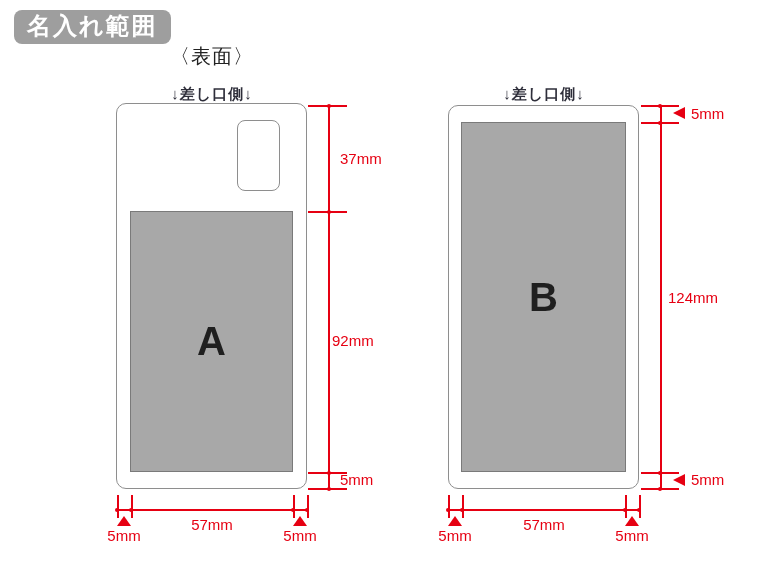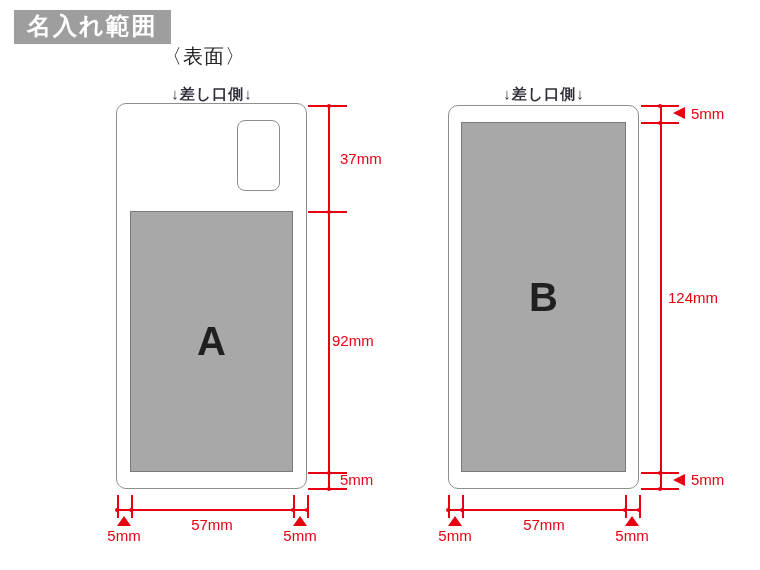--- a/index.html
+++ b/index.html
@@ -5,21 +5,21 @@
   html,body{margin:0;padding:0;background:#fff;}
   .canvas{
     position:relative;width:760px;height:570px;background:#fff;overflow:hidden;
     font-family:"Liberation Sans", sans-serif;
     --dimension-red:#e60012;--print-area-gray:#a8a8a8;--badge-gray:#9e9e9e;
   }
   .badge{
     position:absolute;left:14px;top:10px;
     background:var(--badge-gray);color:#fff;
     font-size:24px;font-weight:bold;letter-spacing:2px;
-    padding:3px 13px 5px 13px;border-radius:0;line-height:1.1;
+    padding:3px 13px 5px 13px;border-radius:8px;line-height:1.1;
   }
   .panel-title{
     position:absolute;text-align:center;color:#222;
     font-size:20px;letter-spacing:1px;
   }
   .slot-label{
     position:absolute;text-align:center;color:#2e2e3a;
     font-size:15px;font-weight:bold;letter-spacing:1px;
   }
   .device{
@@ -58,21 +58,21 @@
   }
   .dim-text.center{text-align:center;}
 </style>
 </head>
 <body>
 
 <div class="canvas" style="--dimension-red: #e60012; --print-area-gray: #a8a8a8; --badge-gray: #9e9e9e;">
 
   <div class="badge">名入れ範囲</div>
 
-  <div class="panel-title" style="left:108px;top:43px;width:192px">〈表面〉</div>
+  <div class="panel-title" style="left:116px;top:43px;width:192px">〈表面〉</div>
   <div class="slot-label" style="left:116px;top:85px;width:192px">↓差し口側↓</div>
 
   <div class="device" style="left:116px;top:103px;width:191px;height:386px"></div>
   <div class="inner-window" style="left:237px;top:120px;width:43px;height:71px"></div>
   <div class="print-area" style="left:130px;top:211px;width:163px;height:261px">
     <span class="area-label">A</span>
   </div>
 
   <div class="dl v" style="left:328px;top:105px;height:384px"></div>
   <div class="dl h" style="left:308px;top:105px;width:39px"></div>

